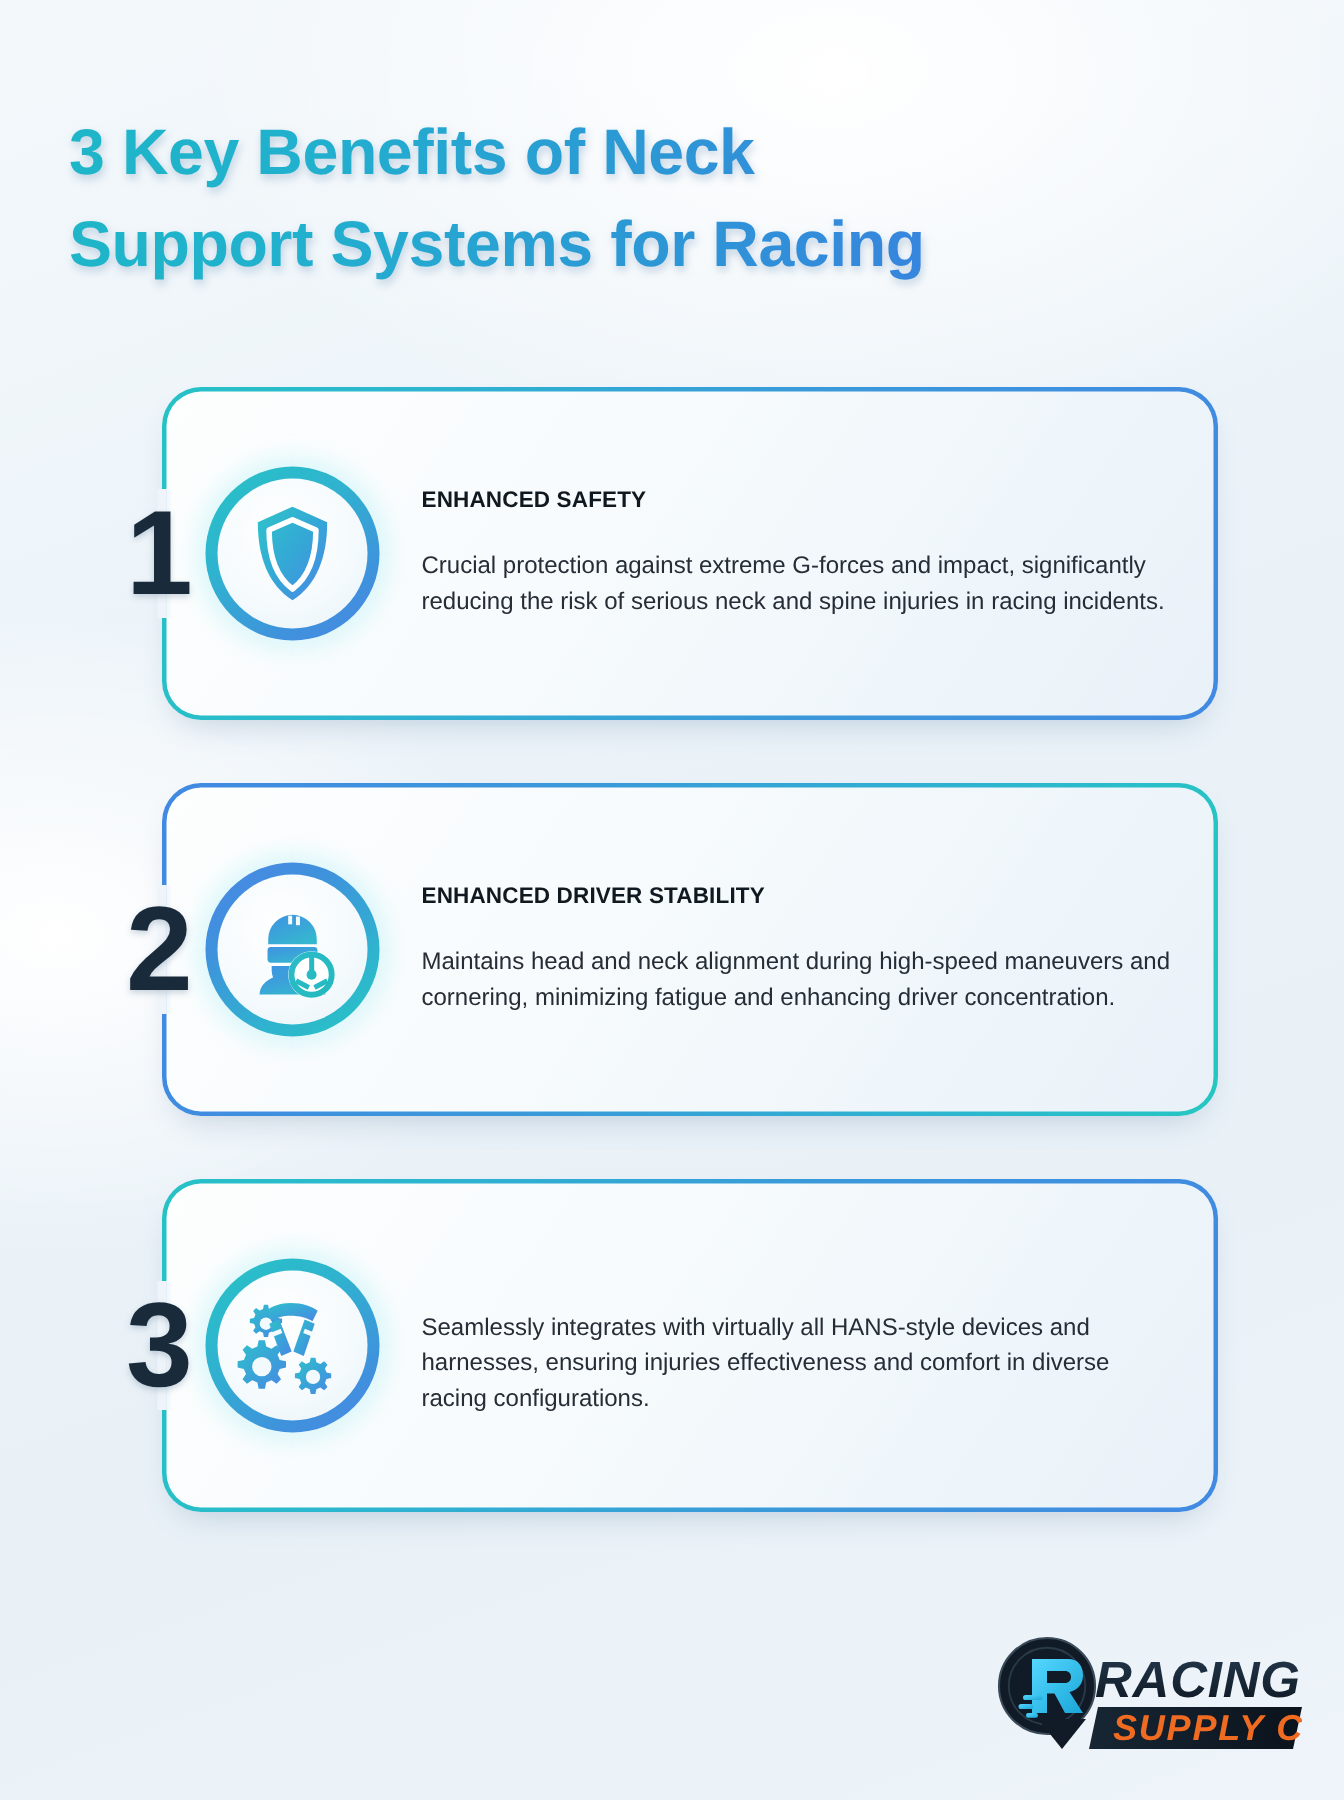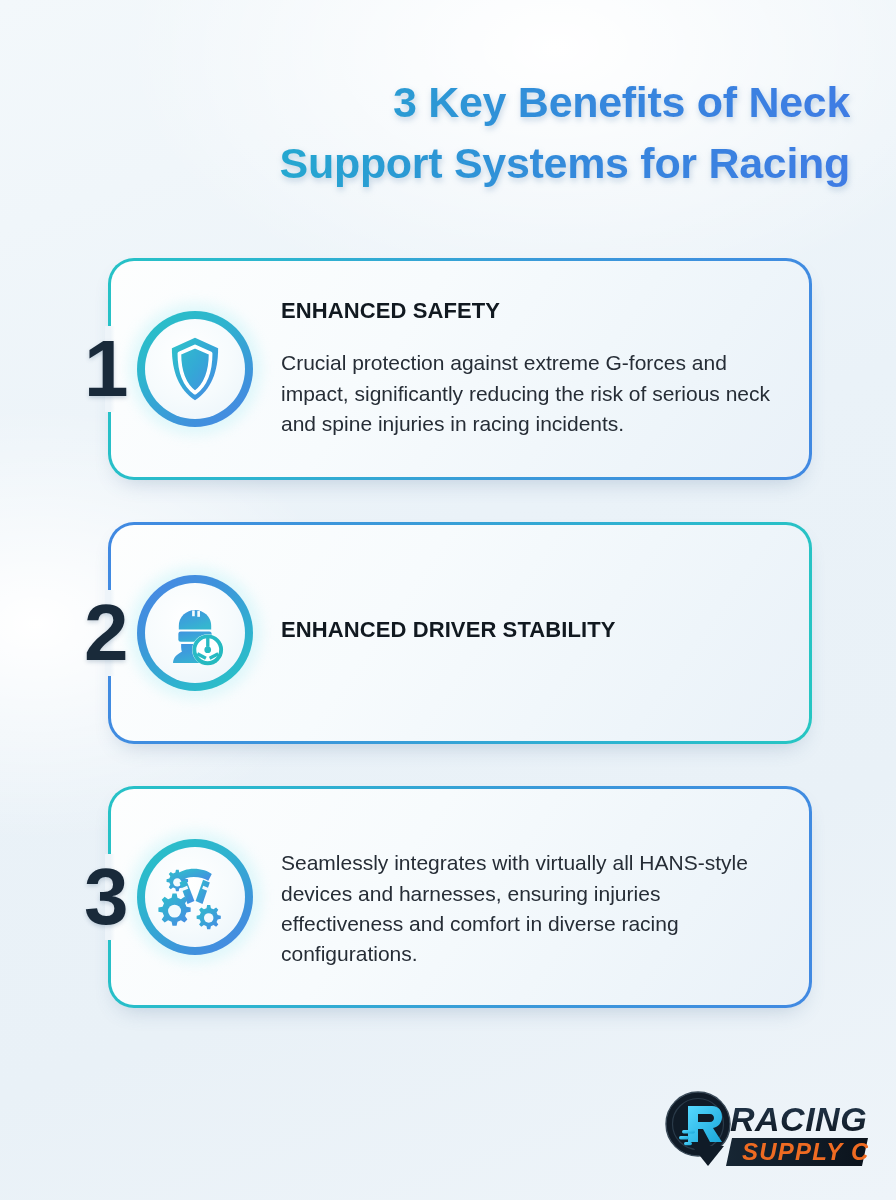--- a/index.html
+++ b/index.html
@@ -15,21 +15,21 @@
       radial-gradient(ellipse 700px 420px at 62% 4%, #ffffff 0%, rgba(255,255,255,0) 62%),
       radial-gradient(ellipse 520px 360px at 4% 52%, #ffffff 0%, rgba(255,255,255,0) 60%),
       linear-gradient(160deg, #f3f8fb 0%, #eaf2f8 45%, #e9f1f7 72%, #eef4f9 100%);
     position:relative;
   }
 
   
   .title-wrap {
     position:absolute;
     top:72px; left:0; right:0;
-    text-align:right;
+    text-align:left;
     padding:0 46px;
   }
   .title {
     font-size:43px;
     font-weight:bold;
     line-height:1.43;
     letter-spacing:-0.3px;
     background:linear-gradient(95deg,#1eb6c8 0%,#21b0ce 20%,#2b9ad4 45%,#3686dd 70%,#3f7ce4 100%);
     -webkit-background-clip:text;
     background-clip:text;
@@ -126,28 +126,28 @@
     display:flex; align-items:center; justify-content:center;
   }
   .ring-core svg { width:74px; height:74px; display:block; }
 
   
   .text-cell {
     flex:1 1 auto;
     padding:0 26px 0 2px;
   }
   .card-heading {
-    font-size:22px;
+    font-size:15px;
     font-weight:bold;
     color:#111920;
     letter-spacing:0.1px;
     margin-bottom:7px;
   }
   .card-body {
-    font-size:21px;
+    font-size:16px;
     line-height:1.45;
     color:#262d36;
     margin-top:24px;
   }
 
   
   .logo {
     position:absolute;
     right:28px; bottom:22px;
     width:210px; height:92px;
@@ -231,20 +231,21 @@
                 <circle cx="43" cy="46.5" r="2.9" fill="url(#dg2)"></circle>
                 <rect x="41.6" y="35.8" width="2.9" height="8.2" fill="url(#dg2)"></rect>
                 <rect x="33.5" y="50.5" width="8.4" height="2.9" transform="rotate(28 37.7 52)" fill="url(#dg2)"></rect>
                 <rect x="44.2" y="50.5" width="8.4" height="2.9" transform="rotate(-28 48.4 52)" fill="url(#dg2)"></rect>
               </svg>
             </div>
           </div>
         </div>
         <div class="text-cell">
           <div class="card-heading">ENHANCED DRIVER STABILITY</div>
+          <div class="card-body">Maintains head and neck alignment during high-speed maneuvers and cornering, minimizing fatigue and enhancing driver concentration.</div>
         </div>
       </div>
     </div>
   </div>
 
   <div class="card-row dir-a">
     <div class="numeral">3</div>
     <div class="card">
       <div class="card-inner">
         <div class="icon-cell">

